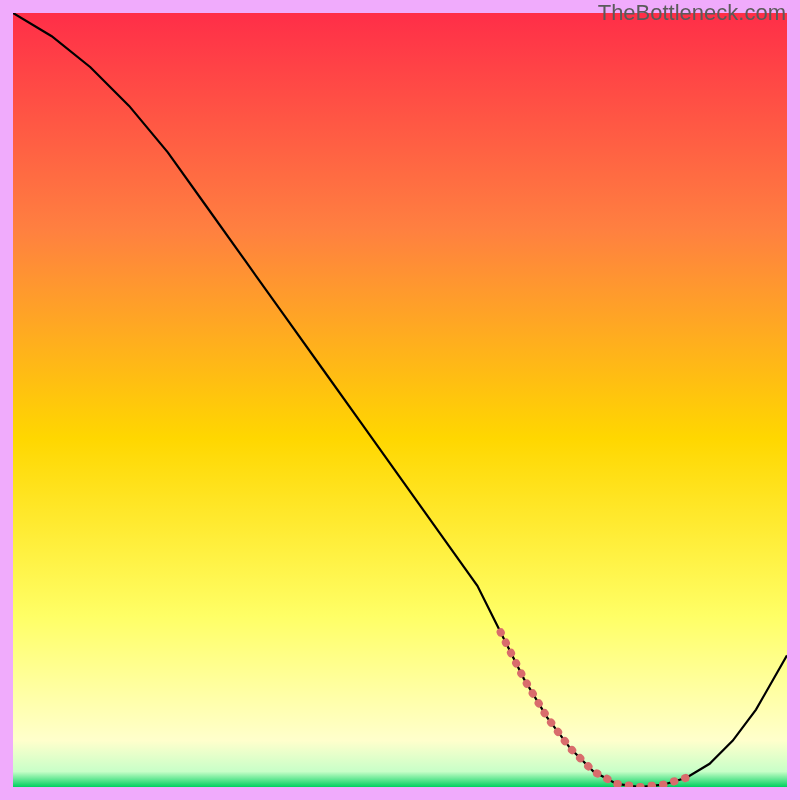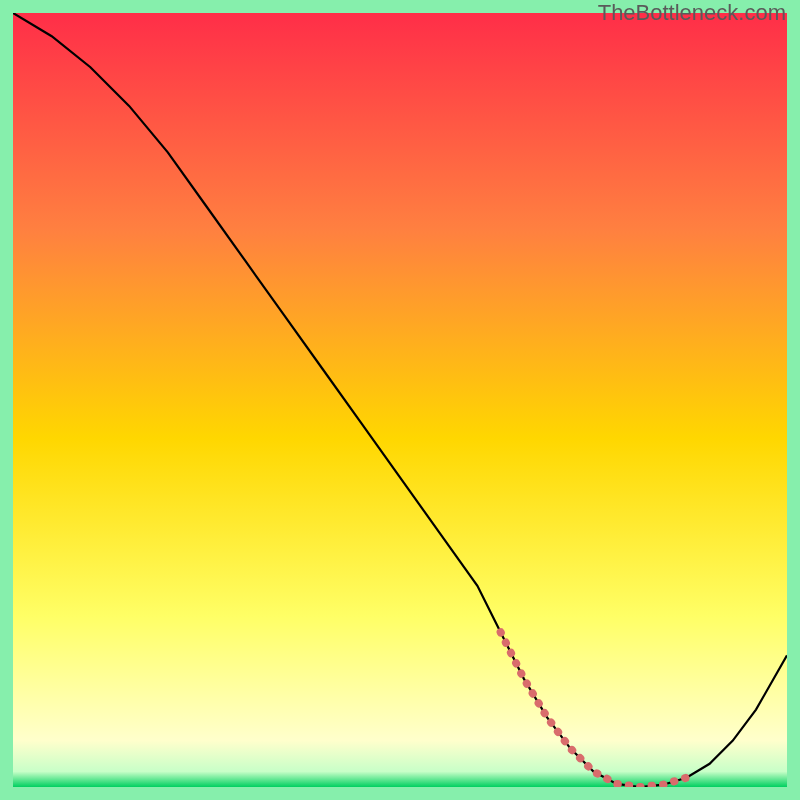--- a/index.html
+++ b/index.html
@@ -1,21 +1,21 @@
 <!DOCTYPE html>
 <html><head>
 <meta charset="utf-8">
 <style>
   * { margin: 0; padding: 0; box-sizing: border-box; }
   html, body { width: 800px; height: 800px; overflow: hidden; }
   .chart-container {
     position: relative;
     width: 800px;
     height: 800px;
-    background: #86efac;
+    background: #f0abfc;
   }
   .plot-area {
     position: absolute;
     left: 13px;
     top: 13px;
     width: 774px;
     height: 774px;
     box-sizing: border-box;
   }
   .gradient-bg {

